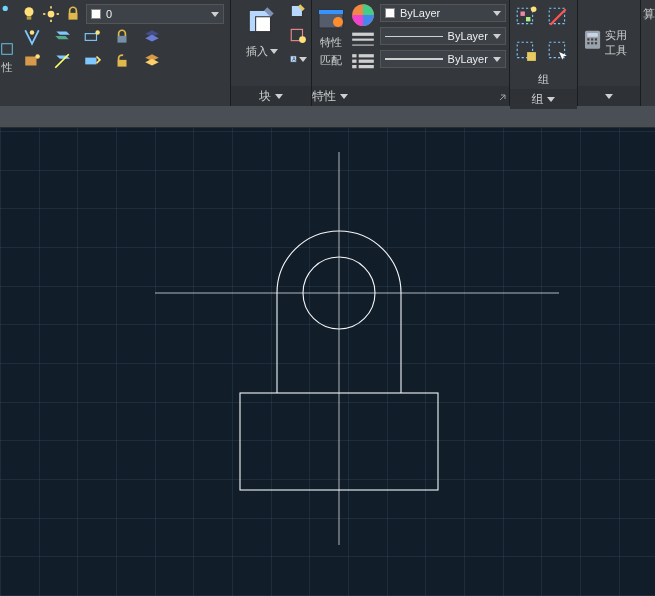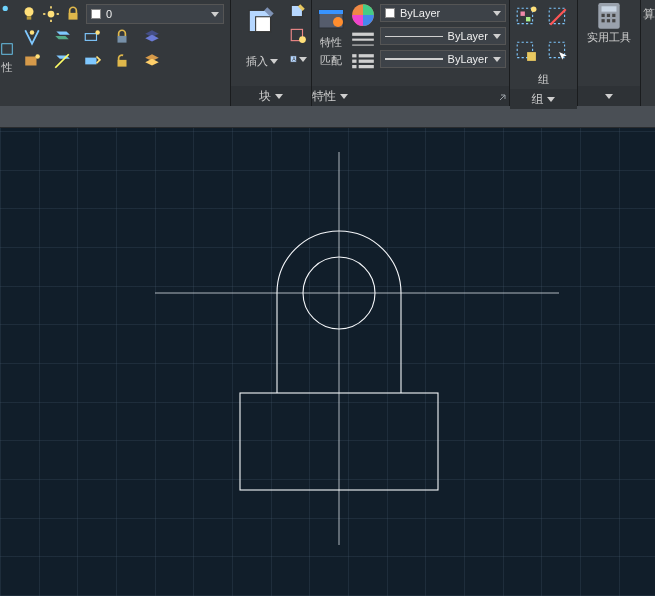--- a/index.html
+++ b/index.html
@@ -45,21 +45,21 @@
   width: 0; height: 0;
   border-left: 4px solid transparent;
   border-right: 4px solid transparent;
   border-top: 5px solid #cfcfcf;
   display: inline-block;
 }
 
 .icon-col {
   display: flex;
   flex-direction: column;
-  gap: 16px;
+  gap: 6px;
   margin: 2px 10px;
   align-items: center;
 }
 
 .icon-sm {
   width: 18px; height: 18px;
   display: flex; align-items: center; justify-content: center;
 }
 
 
@@ -108,21 +108,21 @@
 .props-combo .sq { width: 10px; height: 10px; background: #fff; border: 1px solid #888; }
 .props-combo .txt { flex: 1; }
 .props-combo .line { flex: 1; height: 2px; background: #cfcfcf; }
 
 
 .panel-group { width: 68px; }
 .group-grid { display: grid; grid-template-columns: 24px 24px; grid-template-rows: 28px 28px; gap: 6px 8px; padding: 4px; }
 
 
 .panel-util { width: 66px; }
-.util-col { display: flex; flex-direction: column; align-items: center; padding-top: 2px; gap: 2px; }
+.util-col { display: flex; align-items: center; padding-top: 2px; gap: 2px; }
 .util-calc { width: 30px; height: 26px; }
 
 
 .panel-leftfrag { width: 14px; display:flex; background:#34383c; flex-direction:column; justify-content:flex-start; padding-top:2px;}
 .panel-leftfrag .icon-sm { width:14px; }
 
 
 .panel-right-sliver { flex:1; background:#34383c; }
 
 

